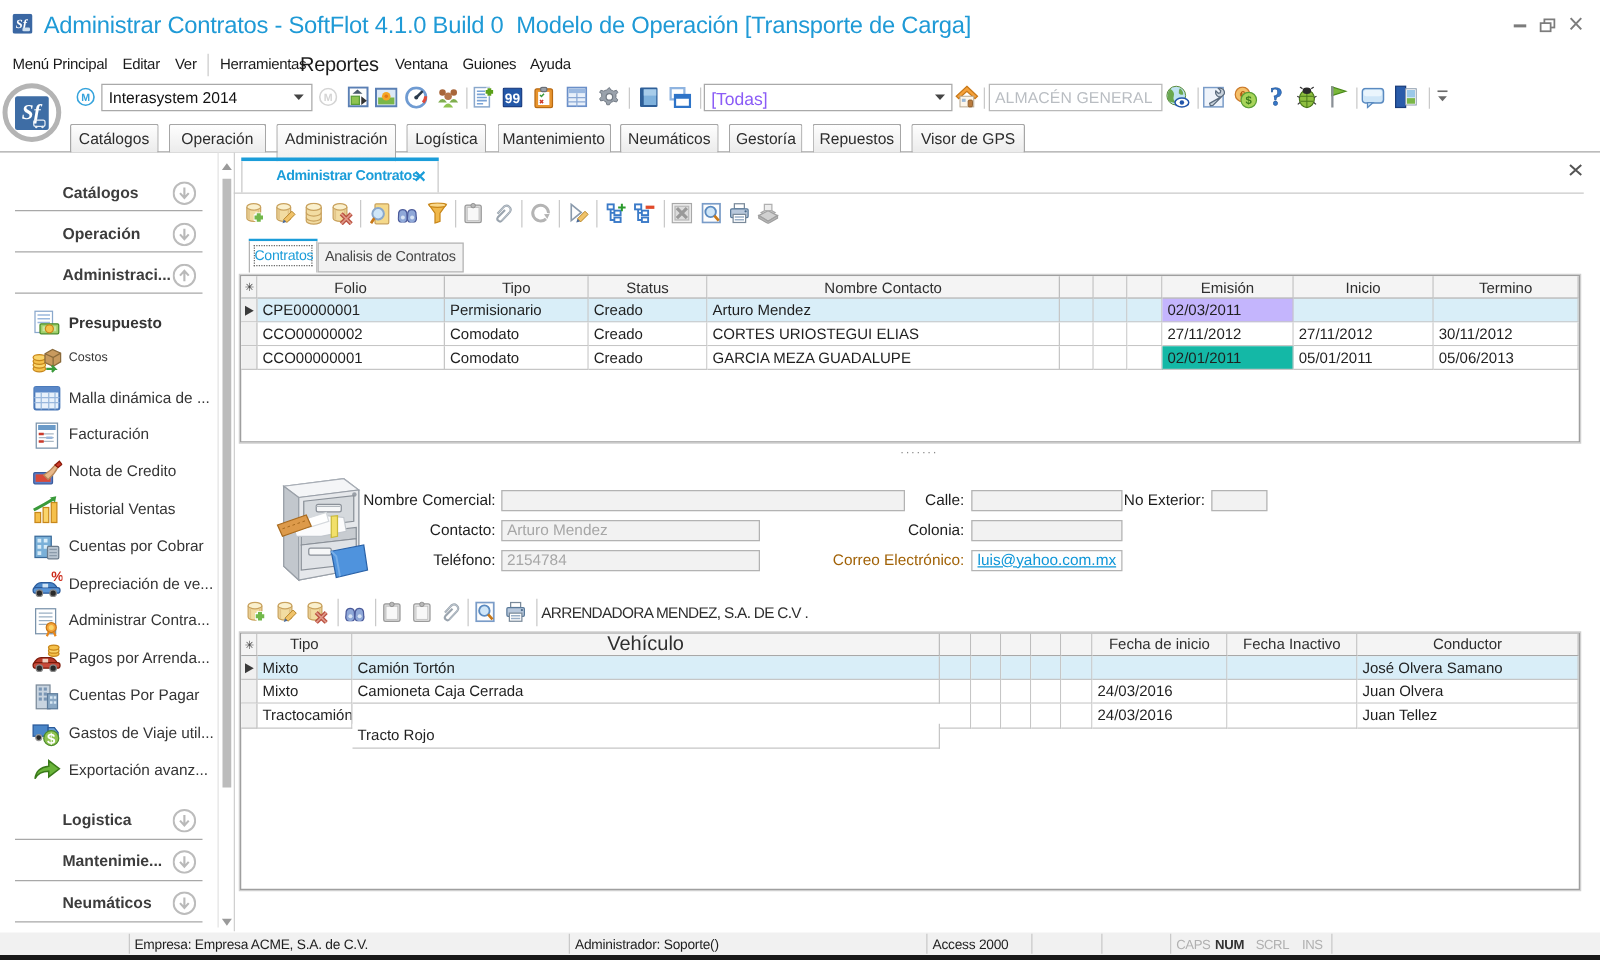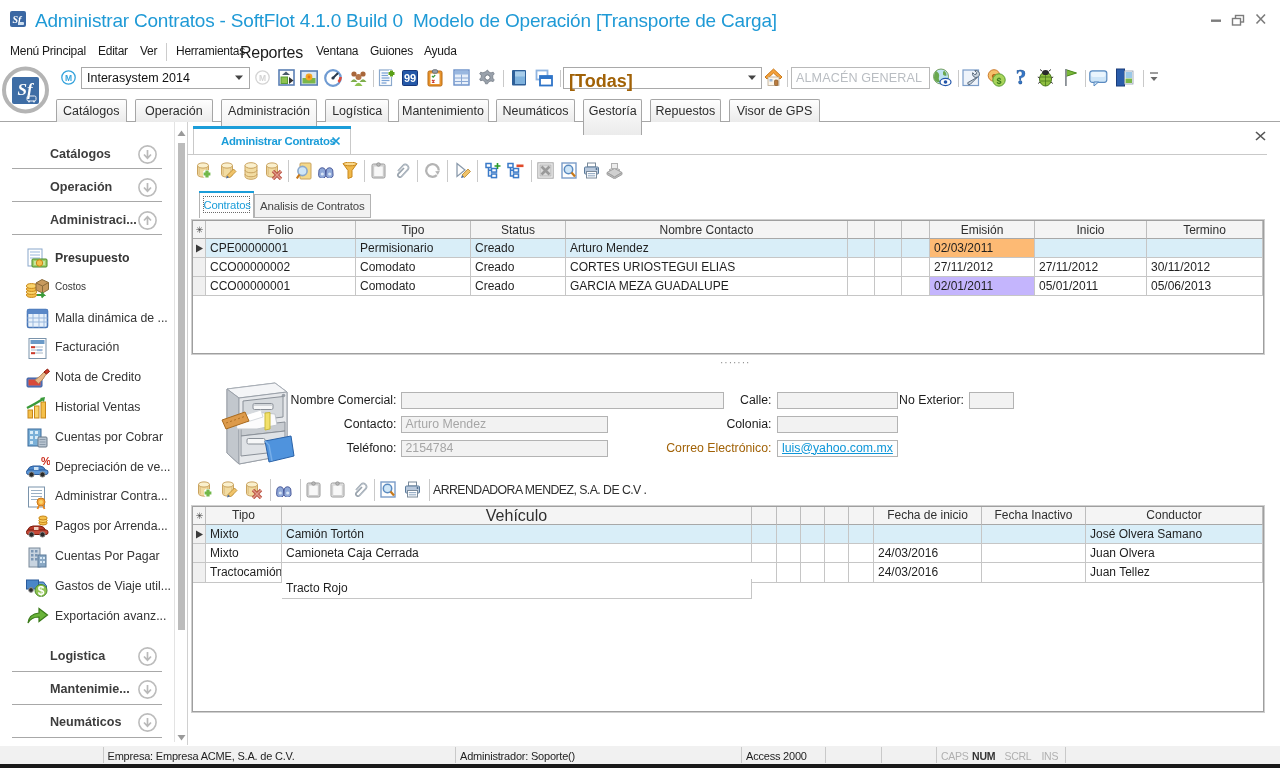--- a/index.html
+++ b/index.html
@@ -111,21 +111,21 @@
 <rect x="4" y="2.5" width="10" height="12.5" fill="#7fb2dd"></rect>
 <rect x="4" y="2.5" width="10" height="5" fill="#a8cdea"></rect>
   </svg>
 <svg style="position:absolute;left:535px;top:69px;width:18px;height:18px;" width="18" height="18" viewBox="0 0 18 18">
     <rect x="1.5" y="1.5" width="11" height="9" fill="none" stroke="#8fb4e0" stroke-width="1.8"></rect>
 <rect x="5" y="7" width="12" height="9.5" fill="#fff" stroke="#2e74c8" stroke-width="1.8"></rect>
 <rect x="5" y="7" width="12" height="3" fill="#2e74c8"></rect>
   </svg>
 <div style="position:absolute;left:559.5px;top:70px;width:1px;height:17px;background:#c9c9c9;"></div>
 <div style="position:absolute;left:563px;top:67px;width:199px;height:22px;background:#fff;border:1px solid #a9a9a9;"></div>
-<div style="position:absolute;left:569px;top:71px;font-size:18px;color:#a16207;font-weight:bold;white-space:nowrap;">[Todas]</div>
+<div style="position:absolute;left:569px;top:71px;font-size:14px;color:#8b5cf6;font-weight:normal;white-space:nowrap;">[Todas]</div>
 <svg style="position:absolute;left:747px;top:74px;width:10px;height:8px;" width="10" height="8" viewBox="0 0 10 8">
     <path d="M1 1.5 L5 6 L9 1.5 Z" fill="#444"></path>
   </svg>
 <svg style="position:absolute;left:764px;top:68px;width:19px;height:19px;" width="19" height="19" viewBox="0 0 19 19">
     <path d="M9.5 1 L18 9 L16 11 L9.5 5 L3 11 L1 9 Z" fill="#f5a13a" stroke="#c87818" stroke-width="1"></path>
 <rect x="4" y="9" width="11" height="8.5" fill="#fdf6ea" stroke="#b8a890" stroke-width="0.8"></rect>
 <rect x="10.5" y="12" width="3.5" height="5.5" rx="1" fill="#b97b3e" stroke="#8a5a28" stroke-width="0.7"></rect>
 <rect x="5.5" y="11" width="3" height="2.5" fill="#9ab8d8"></rect>
   </svg>
 <div style="position:absolute;left:787px;top:70px;width:1px;height:17px;background:#c9c9c9;"></div>
@@ -179,21 +179,21 @@
     <path d="M2 1 h8" stroke="#6a6a6a" stroke-width="1.3"></path>
 <path d="M2.5 5 L6 9 L9.5 5 Z" fill="#6a6a6a"></path>
   </svg>
 <div style="position:absolute;left:0px;top:121px;width:1280px;height:1px;background:#a6a6a6;"></div>
 <div style="position:absolute;left:56px;top:99px;width:70.5px;height:23px;background:linear-gradient(#fefefe,#ebebeb);border:1px solid #a6a6a6;border-bottom:none;border-radius:2px 2px 0 0;font-size:12.5px;color:#2d2d2d;text-align:center;line-height:22px;">Catálogos</div>
 <div style="position:absolute;left:134.8px;top:99px;width:78.19999999999999px;height:23px;background:linear-gradient(#fefefe,#ebebeb);border:1px solid #a6a6a6;border-bottom:none;border-radius:2px 2px 0 0;font-size:12.5px;color:#2d2d2d;text-align:center;line-height:22px;">Operación</div>
 <div style="position:absolute;left:221.3px;top:99px;width:95.5px;height:41px;background:linear-gradient(#fefefe,#ebebeb);border:1px solid #a6a6a6;border-bottom:none;border-radius:2px 2px 0 0;font-size:12.5px;color:#2d2d2d;text-align:center;line-height:22px;">Administración</div>
 <div style="position:absolute;left:325.1px;top:99px;width:64.09999999999997px;height:23px;background:linear-gradient(#fefefe,#ebebeb);border:1px solid #a6a6a6;border-bottom:none;border-radius:2px 2px 0 0;font-size:12.5px;color:#2d2d2d;text-align:center;line-height:22px;">Logística</div>
 <div style="position:absolute;left:397.5px;top:99px;width:91.0px;height:23px;background:linear-gradient(#fefefe,#ebebeb);border:1px solid #a6a6a6;border-bottom:none;border-radius:2px 2px 0 0;font-size:12.5px;color:#2d2d2d;text-align:center;line-height:22px;">Mantenimiento</div>
 <div style="position:absolute;left:496.1px;top:99px;width:78.79999999999995px;height:23px;background:linear-gradient(#fefefe,#ebebeb);border:1px solid #a6a6a6;border-bottom:none;border-radius:2px 2px 0 0;font-size:12.5px;color:#2d2d2d;text-align:center;line-height:22px;">Neumáticos</div>
-<div style="position:absolute;left:583.2px;top:99px;width:59.0px;height:36px;background:linear-gradient(#fefefe,#ebebeb);border:1px solid #a6a6a6;border-bottom:none;border-radius:2px 2px 0 0;font-size:12.5px;color:#2d2d2d;text-align:center;line-height:22px;">Gestoría</div>
+<div style="position:absolute;left:583.2px;top:99px;width:59.0px;height:23px;background:linear-gradient(#fefefe,#ebebeb);border:1px solid #a6a6a6;border-bottom:none;border-radius:2px 2px 0 0;font-size:12.5px;color:#2d2d2d;text-align:center;line-height:22px;">Gestoría</div>
 <div style="position:absolute;left:649.9px;top:99px;width:71.10000000000002px;height:23px;background:linear-gradient(#fefefe,#ebebeb);border:1px solid #a6a6a6;border-bottom:none;border-radius:2px 2px 0 0;font-size:12.5px;color:#2d2d2d;text-align:center;line-height:22px;">Repuestos</div>
 <div style="position:absolute;left:728.7px;top:99px;width:91.59999999999991px;height:23px;background:linear-gradient(#fefefe,#ebebeb);border:1px solid #a6a6a6;border-bottom:none;border-radius:2px 2px 0 0;font-size:12.5px;color:#2d2d2d;text-align:center;line-height:22px;">Visor de GPS</div>
 <div style="position:absolute;left:50px;top:146.5px;font-size:12.6px;color:#3d3d3d;font-weight:bold;white-space:nowrap;">Catálogos</div>
 <svg style="position:absolute;left:138.0px;top:145.0px;width:19px;height:19px;" width="19" height="19" viewBox="0 0 19 19">
     <circle cx="9.5" cy="9.5" r="8.6" fill="#fff" stroke="#bcbcbc" stroke-width="1.6"></circle>
     <path d="M9.5 5 v8 M6 9.5 l3.5 3.8 L13 9.5" fill="none" stroke="#b9b9b9" stroke-width="1.7"></path>
   </svg>
 <div style="position:absolute;left:50px;top:179.5px;font-size:12.6px;color:#3d3d3d;font-weight:bold;white-space:nowrap;">Operación</div>
 <svg style="position:absolute;left:138.0px;top:178.0px;width:19px;height:19px;" width="19" height="19" viewBox="0 0 19 19">
     <circle cx="9.5" cy="9.5" r="8.6" fill="#fff" stroke="#bcbcbc" stroke-width="1.6"></circle>
@@ -516,21 +516,21 @@
 <div style="position:absolute;left:1147px;top:221px;width:116px;height:18px;background:#f4f4f4;border-right:1px solid #bdbdbd;border-bottom:1px solid #a8a8a8;font-size:12px;color:#2f2f2f;text-align:center;line-height:18px;overflow:hidden;">Termino</div>
 <div style="position:absolute;left:193px;top:221px;width:13px;height:18px;font-size:9px;color:#3a3a3a;text-align:center;line-height:19px;">✳</div>
 <div style="position:absolute;left:193px;top:239px;width:13px;height:19px;background:#d9eef8;border-right:1px solid #c6c6c6;border-bottom:1px solid #c6c6c6;font-size:12px;color:#1f1f1f;line-height:18px;padding-left:4px;overflow:hidden;white-space:nowrap;"></div>
 <div style="position:absolute;left:206px;top:239px;width:150px;height:19px;background:#d9eef8;border-right:1px solid #c6c6c6;border-bottom:1px solid #c6c6c6;font-size:12px;color:#1f1f1f;line-height:18px;padding-left:4px;overflow:hidden;white-space:nowrap;">CPE00000001</div>
 <div style="position:absolute;left:356px;top:239px;width:115px;height:19px;background:#d9eef8;border-right:1px solid #c6c6c6;border-bottom:1px solid #c6c6c6;font-size:12px;color:#1f1f1f;line-height:18px;padding-left:4px;overflow:hidden;white-space:nowrap;">Permisionario</div>
 <div style="position:absolute;left:471px;top:239px;width:95px;height:19px;background:#d9eef8;border-right:1px solid #c6c6c6;border-bottom:1px solid #c6c6c6;font-size:12px;color:#1f1f1f;line-height:18px;padding-left:4px;overflow:hidden;white-space:nowrap;">Creado</div>
 <div style="position:absolute;left:566px;top:239px;width:282px;height:19px;background:#d9eef8;border-right:1px solid #c6c6c6;border-bottom:1px solid #c6c6c6;font-size:12px;color:#1f1f1f;line-height:18px;padding-left:4px;overflow:hidden;white-space:nowrap;">Arturo Mendez</div>
 <div style="position:absolute;left:848px;top:239px;width:27px;height:19px;background:#d9eef8;border-right:1px solid #c6c6c6;border-bottom:1px solid #c6c6c6;font-size:12px;color:#1f1f1f;line-height:18px;padding-left:4px;overflow:hidden;white-space:nowrap;"></div>
 <div style="position:absolute;left:875px;top:239px;width:27px;height:19px;background:#d9eef8;border-right:1px solid #c6c6c6;border-bottom:1px solid #c6c6c6;font-size:12px;color:#1f1f1f;line-height:18px;padding-left:4px;overflow:hidden;white-space:nowrap;"></div>
 <div style="position:absolute;left:902px;top:239px;width:28px;height:19px;background:#d9eef8;border-right:1px solid #c6c6c6;border-bottom:1px solid #c6c6c6;font-size:12px;color:#1f1f1f;line-height:18px;padding-left:4px;overflow:hidden;white-space:nowrap;"></div>
-<div style="position:absolute;left:930px;top:239px;width:105px;height:19px;background:#fdba74;border-right:1px solid #c6c6c6;border-bottom:1px solid #c6c6c6;font-size:12px;color:#1f1f1f;line-height:18px;padding-left:4px;overflow:hidden;white-space:nowrap;">02/03/2011</div>
+<div style="position:absolute;left:930px;top:239px;width:105px;height:19px;background:#c4b5fd;border-right:1px solid #c6c6c6;border-bottom:1px solid #c6c6c6;font-size:12px;color:#1f1f1f;line-height:18px;padding-left:4px;overflow:hidden;white-space:nowrap;">02/03/2011</div>
 <div style="position:absolute;left:1035px;top:239px;width:112px;height:19px;background:#d9eef8;border-right:1px solid #c6c6c6;border-bottom:1px solid #c6c6c6;font-size:12px;color:#1f1f1f;line-height:18px;padding-left:4px;overflow:hidden;white-space:nowrap;"></div>
 <div style="position:absolute;left:1147px;top:239px;width:116px;height:19px;background:#d9eef8;border-right:1px solid #c6c6c6;border-bottom:1px solid #c6c6c6;font-size:12px;color:#1f1f1f;line-height:18px;padding-left:4px;overflow:hidden;white-space:nowrap;"></div>
 <div style="position:absolute;left:193px;top:239px;width:13px;height:19px;background:#f0f0f0;border-right:1px solid #c6c6c6;border-bottom:1px solid #c6c6c6;text-align:center;"><svg width="9" height="9" viewBox="0 0 9 9" style="margin-top:5px">
       <path d="M1 0.5 L8 4.5 L1 8.5 Z" fill="#3a3a3a"></path>
     </svg></div>
 <div style="position:absolute;left:193px;top:258px;width:13px;height:19px;background:#fff;border-right:1px solid #c6c6c6;border-bottom:1px solid #c6c6c6;font-size:12px;color:#1f1f1f;line-height:18px;padding-left:4px;overflow:hidden;white-space:nowrap;"></div>
 <div style="position:absolute;left:206px;top:258px;width:150px;height:19px;background:#fff;border-right:1px solid #c6c6c6;border-bottom:1px solid #c6c6c6;font-size:12px;color:#1f1f1f;line-height:18px;padding-left:4px;overflow:hidden;white-space:nowrap;">CCO00000002</div>
 <div style="position:absolute;left:356px;top:258px;width:115px;height:19px;background:#fff;border-right:1px solid #c6c6c6;border-bottom:1px solid #c6c6c6;font-size:12px;color:#1f1f1f;line-height:18px;padding-left:4px;overflow:hidden;white-space:nowrap;">Comodato</div>
 <div style="position:absolute;left:471px;top:258px;width:95px;height:19px;background:#fff;border-right:1px solid #c6c6c6;border-bottom:1px solid #c6c6c6;font-size:12px;color:#1f1f1f;line-height:18px;padding-left:4px;overflow:hidden;white-space:nowrap;">Creado</div>
 <div style="position:absolute;left:566px;top:258px;width:282px;height:19px;background:#fff;border-right:1px solid #c6c6c6;border-bottom:1px solid #c6c6c6;font-size:12px;color:#1f1f1f;line-height:18px;padding-left:4px;overflow:hidden;white-space:nowrap;">CORTES URIOSTEGUI ELIAS</div>
@@ -542,21 +542,21 @@
 <div style="position:absolute;left:1147px;top:258px;width:116px;height:19px;background:#fff;border-right:1px solid #c6c6c6;border-bottom:1px solid #c6c6c6;font-size:12px;color:#1f1f1f;line-height:18px;padding-left:4px;overflow:hidden;white-space:nowrap;">30/11/2012</div>
 <div style="position:absolute;left:193px;top:258px;width:13px;height:19px;background:#f0f0f0;border-right:1px solid #c6c6c6;border-bottom:1px solid #c6c6c6;text-align:center;"></div>
 <div style="position:absolute;left:193px;top:277px;width:13px;height:19px;background:#fff;border-right:1px solid #c6c6c6;border-bottom:1px solid #c6c6c6;font-size:12px;color:#1f1f1f;line-height:18px;padding-left:4px;overflow:hidden;white-space:nowrap;"></div>
 <div style="position:absolute;left:206px;top:277px;width:150px;height:19px;background:#fff;border-right:1px solid #c6c6c6;border-bottom:1px solid #c6c6c6;font-size:12px;color:#1f1f1f;line-height:18px;padding-left:4px;overflow:hidden;white-space:nowrap;">CCO00000001</div>
 <div style="position:absolute;left:356px;top:277px;width:115px;height:19px;background:#fff;border-right:1px solid #c6c6c6;border-bottom:1px solid #c6c6c6;font-size:12px;color:#1f1f1f;line-height:18px;padding-left:4px;overflow:hidden;white-space:nowrap;">Comodato</div>
 <div style="position:absolute;left:471px;top:277px;width:95px;height:19px;background:#fff;border-right:1px solid #c6c6c6;border-bottom:1px solid #c6c6c6;font-size:12px;color:#1f1f1f;line-height:18px;padding-left:4px;overflow:hidden;white-space:nowrap;">Creado</div>
 <div style="position:absolute;left:566px;top:277px;width:282px;height:19px;background:#fff;border-right:1px solid #c6c6c6;border-bottom:1px solid #c6c6c6;font-size:12px;color:#1f1f1f;line-height:18px;padding-left:4px;overflow:hidden;white-space:nowrap;">GARCIA MEZA GUADALUPE</div>
 <div style="position:absolute;left:848px;top:277px;width:27px;height:19px;background:#fff;border-right:1px solid #c6c6c6;border-bottom:1px solid #c6c6c6;font-size:12px;color:#1f1f1f;line-height:18px;padding-left:4px;overflow:hidden;white-space:nowrap;"></div>
 <div style="position:absolute;left:875px;top:277px;width:27px;height:19px;background:#fff;border-right:1px solid #c6c6c6;border-bottom:1px solid #c6c6c6;font-size:12px;color:#1f1f1f;line-height:18px;padding-left:4px;overflow:hidden;white-space:nowrap;"></div>
 <div style="position:absolute;left:902px;top:277px;width:28px;height:19px;background:#fff;border-right:1px solid #c6c6c6;border-bottom:1px solid #c6c6c6;font-size:12px;color:#1f1f1f;line-height:18px;padding-left:4px;overflow:hidden;white-space:nowrap;"></div>
-<div style="position:absolute;left:930px;top:277px;width:105px;height:19px;background:#c4b5fd;border-right:1px solid #c6c6c6;border-bottom:1px solid #c6c6c6;font-size:12px;color:#1f1f1f;line-height:18px;padding-left:4px;overflow:hidden;white-space:nowrap;">02/01/2011</div>
+<div style="position:absolute;left:930px;top:277px;width:105px;height:19px;background:#14b8a6;border-right:1px solid #c6c6c6;border-bottom:1px solid #c6c6c6;font-size:12px;color:#1f1f1f;line-height:18px;padding-left:4px;overflow:hidden;white-space:nowrap;">02/01/2011</div>
 <div style="position:absolute;left:1035px;top:277px;width:112px;height:19px;background:#fff;border-right:1px solid #c6c6c6;border-bottom:1px solid #c6c6c6;font-size:12px;color:#1f1f1f;line-height:18px;padding-left:4px;overflow:hidden;white-space:nowrap;">05/01/2011</div>
 <div style="position:absolute;left:1147px;top:277px;width:116px;height:19px;background:#fff;border-right:1px solid #c6c6c6;border-bottom:1px solid #c6c6c6;font-size:12px;color:#1f1f1f;line-height:18px;padding-left:4px;overflow:hidden;white-space:nowrap;">05/06/2013</div>
 <div style="position:absolute;left:193px;top:277px;width:13px;height:19px;background:#f0f0f0;border-right:1px solid #c6c6c6;border-bottom:1px solid #c6c6c6;text-align:center;"></div>
 <div style="position:absolute;left:720px;top:357px;font-size:10px;color:#8a8a8a;font-weight:normal;white-space:nowrap;letter-spacing:1px;">·······</div>
 <svg style="position:absolute;left:217px;top:379px;width:81px;height:89px;" width="81" height="89" viewBox="0 0 81 89">
 <path d="M10 10 L58 4 L70 13 L70 76 L22 85 L10 74 Z" fill="#dfe2e6" stroke="#9aa0a8"></path>
 <path d="M10 10 L58 4 L70 13 L22 19 Z" fill="#f4f5f7" stroke="#a8aeb6"></path>
 <path d="M10 10 L22 19 L22 85 L10 74 Z" fill="#c2c7cd" stroke="#9aa0a8"></path>
 <path d="M22 19 L70 13 L70 76 L22 85 Z" fill="#e6e8eb" stroke="#9aa0a8"></path>
 <circle cx="66.5" cy="16.5" r="1.8" fill="#9aa0a8"></circle>

